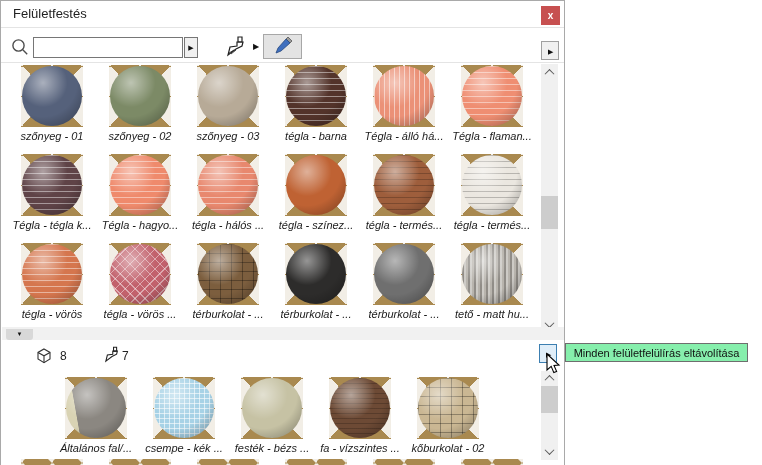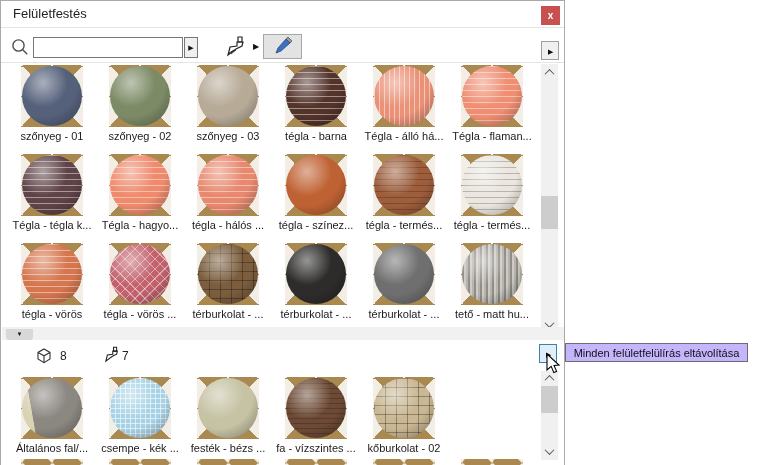--- a/index.html
+++ b/index.html
@@ -34,21 +34,21 @@
   .brush-caret{position:absolute;left:252px;top:41px;font-size:8px;color:#111;}
   .eyedrop-btn{
     position:absolute;left:262px;top:33px;width:39px;height:25px;box-sizing:border-box;
     background:#e3e3e3;border:1px solid #a7a7a7;display:flex;align-items:center;justify-content:center;
   }
   .panel-arrow-btn{
     position:absolute;left:540px;top:40px;width:18px;height:19px;box-sizing:border-box;
     background:#f0f0f0;border:1px solid #a0a0a0;font-size:7px;color:#111;text-align:center;line-height:17px;
   }
   
-  .grid{position:absolute;left:7px;display:grid;grid-template-columns:repeat(6,88px);}
+  .grid{position:absolute;left:7px;display:grid;grid-template-columns:repeat(6,88px);font-style:italic;}
   .cell{width:88px;height:89px;text-align:center;}
   .thumb{
     width:62px;height:62px;margin:0 auto;position:relative;
     background:repeating-conic-gradient(from 45deg,#a9894f 0 25%,#f2eee6 0 50%);
     background-size:30px 30px;background-position:center;
   }
   .thumb .ball{position:absolute;left:1px;top:1px;width:60px;height:60px;border-radius:50%;}
   .thumb.sliver{height:7px;overflow:hidden;}
   .lbl{
     font-size:11px;color:#1b1b1b;margin-top:3px;white-space:nowrap;overflow:visible;
@@ -73,21 +73,21 @@
   #sbar-top{top:63px;height:268px;}
   #sbar-bottom{top:370px;height:89px;}
   .sbtn{position:absolute;left:0;width:17px;height:16px;background:#f0f0f0;display:flex;align-items:center;justify-content:center;}
   .chev{width:6px;height:6px;border-left:1.6px solid #5a5a5a;border-top:1.6px solid #5a5a5a;}
   .chev.up{transform:rotate(45deg) translate(1px,1px);}
   .chev.down{transform:rotate(225deg) translate(1px,1px);}
   .sthumb{position:absolute;left:0;width:17px;background:#cdcdcd;}
   
   .tooltip{
     position:absolute;left:565px;top:343px;width:183px;height:19px;box-sizing:border-box;
-    background:#c4b5fd;border:1px solid #6e6e6e;font-size:11px;color:#111;
+    background:#86efac;border:1px solid #6e6e6e;font-size:11px;color:#111;
     display:flex;align-items:center;justify-content:center;white-space:nowrap;
   }
   .cursor{position:absolute;left:545px;top:353px;pointer-events:none;}
 </style>
 </head>
 <body>
 
 <div class="window">
 
   <div class="titlebar">
@@ -262,21 +262,21 @@
     <span class="brush-sm">
       <svg width="20" height="20" viewBox="0 0 26 24">
         <path d="M15 2 h4 v5 h-4 z" fill="none" stroke="#222" stroke-width="1.4"></path>
         <path d="M14 7 h6 l-1 4 -6 3 -8 6 2 -8 7 -1 z" fill="none" stroke="#222" stroke-width="1.4"></path>
       </svg>
     </span>
     <span class="count-b">7</span>
     <button class="remove-all-btn">▶</button>
   </div>
 
-  <div class="grid" id="lower-grid" style="top:376px;">
+  <div class="grid" id="lower-grid" style="top:376px;margin-left:44px;">
       <div class="cell">
         <div class="thumb">
           <div class="ball" style="background: radial-gradient(circle at 35% 28%, rgba(255, 255, 255, 0.5), rgba(255, 255, 255, 0) 42%, rgba(0, 0, 0, 0) 58%, rgba(0, 0, 0, 0.38) 100%), linear-gradient(80deg, rgb(217, 211, 180) 0px, rgb(217, 211, 180) 20%, rgba(0, 0, 0, 0) 21%), linear-gradient(rgb(139, 135, 129), rgb(139, 135, 129));"></div>
         </div>
         <div class="lbl">Általános fal/...</div>
       </div>
       <div class="cell">
         <div class="thumb">
           <div class="ball" style="background: radial-gradient(circle at 35% 28%, rgba(255, 255, 255, 0.5), rgba(255, 255, 255, 0) 42%, rgba(0, 0, 0, 0) 58%, rgba(0, 0, 0, 0.38) 100%), repeating-linear-gradient(rgba(255, 255, 255, 0.6) 0px, rgba(255, 255, 255, 0.6) 1px, rgba(0, 0, 0, 0) 1px, rgba(0, 0, 0, 0) 5px), repeating-linear-gradient(90deg, rgba(255, 255, 255, 0.6) 0px, rgba(255, 255, 255, 0.6) 1px, rgba(0, 0, 0, 0) 1px, rgba(0, 0, 0, 0) 5px), linear-gradient(rgb(167, 210, 230), rgb(167, 210, 230));"></div>
         </div>

